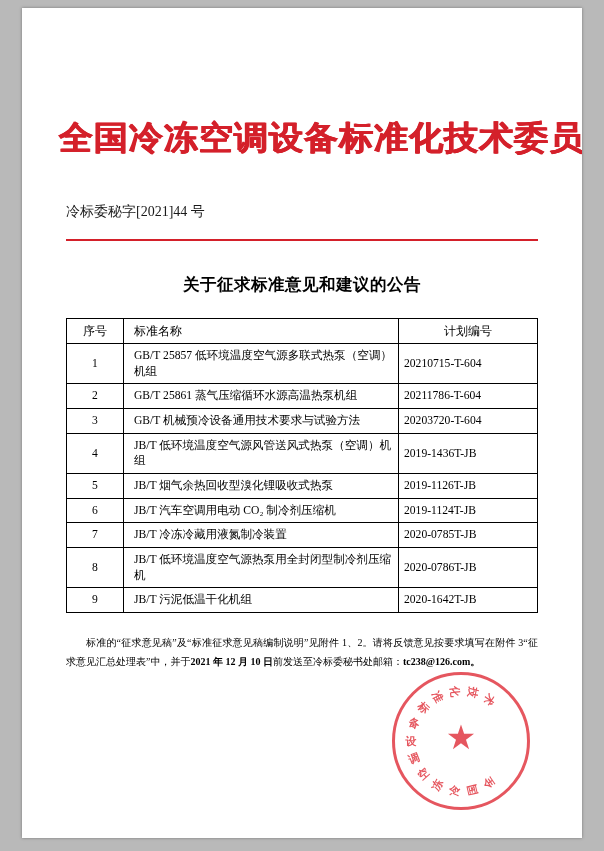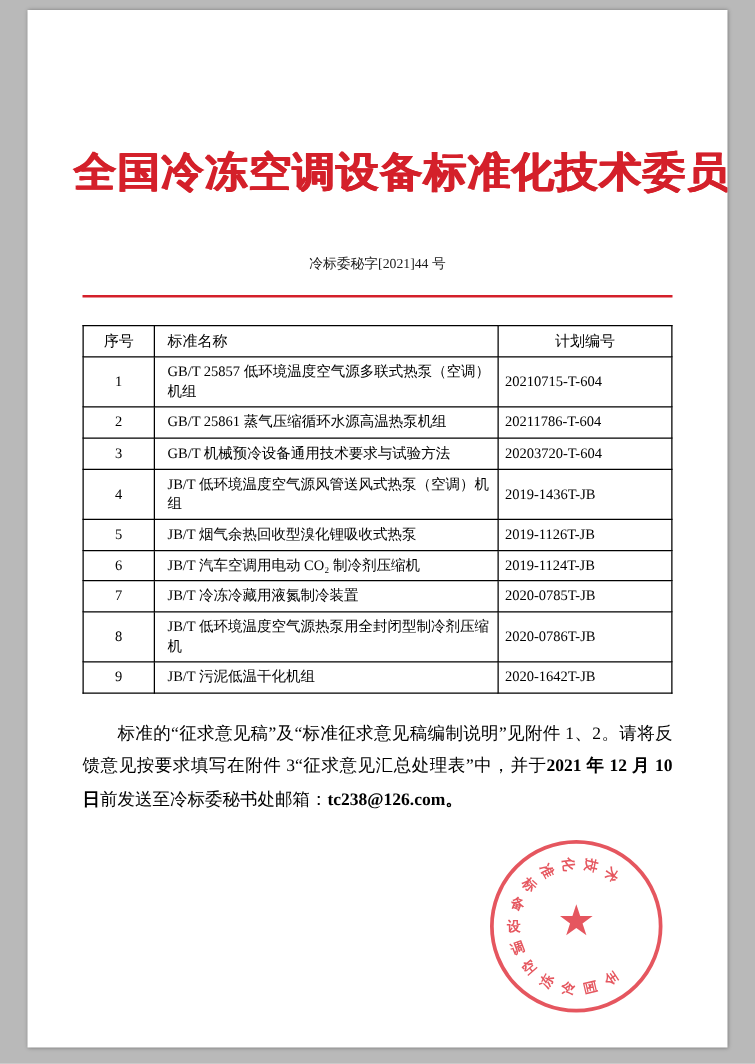--- a/index.html
+++ b/index.html
@@ -29,23 +29,23 @@
     color: #d4202a;
     font-family: "DejaVu Sans", sans-serif;
     font-weight: bold;
     font-size: 33px;
     letter-spacing: 1px;
     white-space: nowrap;
     transform: scaleX(1.03);
     text-shadow: 0.6px 0 0 #d4202a, -0.6px 0 0 #d4202a;
   }
   .doc-number {
-    text-align: center;
+    text-align: left;
     margin-top: 42px;
-    font-size: 11px;
+    font-size: 14px;
     color: #1a1a1a;
     font-family: "Liberation Serif", serif;
   }
   .red-rule {
     margin-top: 18px;
     height: 2px;
     background: #d4202a;
     width: 100%;
   }
   .title {
@@ -83,21 +83,21 @@
   table.std-table th {
     font-weight: normal;
     text-align: center;
     font-size: 12px;
   }
   .col-no { width: 46px; text-align: center; }
   .col-name { text-align: left; padding-left: 10px !important; }
   .col-plan { width: 128px; text-align: left; }
   .para2 {
     margin-top: 20px;
-    font-size: 14px;
+    font-size: 10px;
     line-height: 1.9;
     color: #000;
     text-align: justify;
     text-indent: 2em;
   }
   .para2 b { font-weight: bold; }
   .attach-list {
     margin-top: 16px;
     font-size: 13.2px;
     line-height: 1.75;
@@ -158,20 +158,21 @@
 <body>
 
 <div class="page">
 
   <div class="masthead">全国冷冻空调设备标准化技术委员会文件</div>
 
   <div class="doc-number">冷标委秘字[2021]44 号</div>
 
   <div class="red-rule"></div>
 
+  <div class="title">关于征求标准意见和建议的公告</div>
 
 
   <table class="std-table">
     <thead>
       <tr>
         <th class="col-no">序号</th>
         <th class="col-name" style="text-align:left">标准名称</th>
         <th class="col-plan">计划编号</th>
       </tr>
     </thead>

